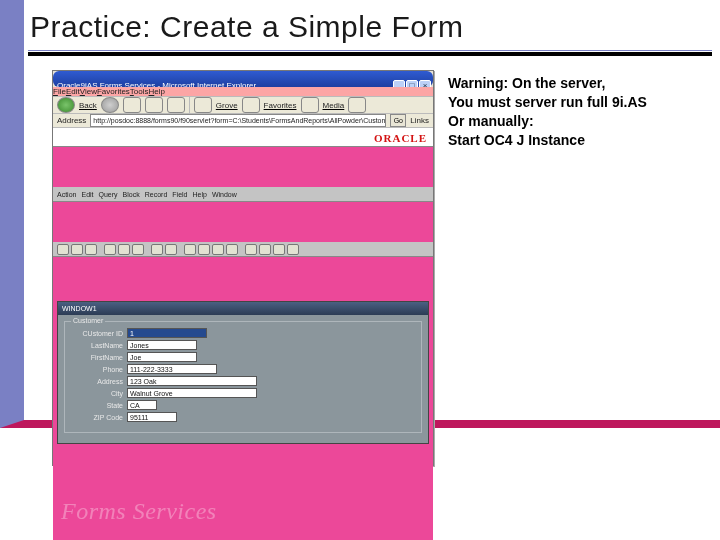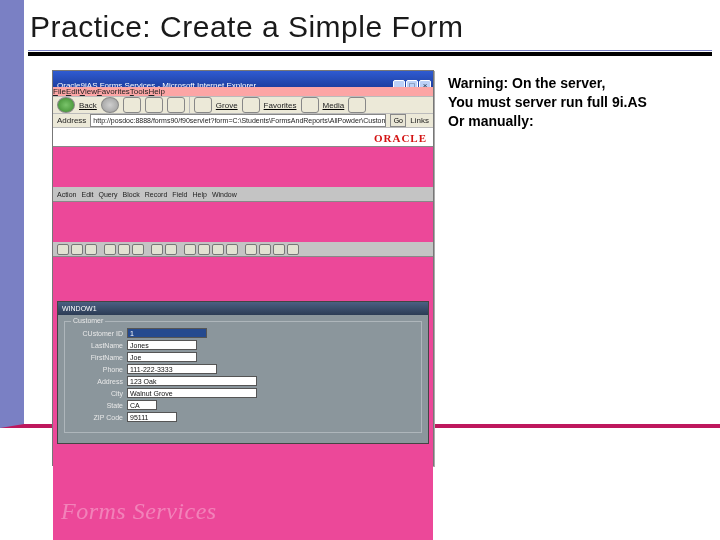--- a/index.html
+++ b/index.html
@@ -10,21 +10,21 @@
     font-family: Arial, Helvetica, sans-serif;
     background: #fff;
     position: relative;
     overflow: hidden;
   }
   .slide {
     width: 720px;
     height: 428px;
     background: #fff;
     border-left: 24px solid #7a80c4;
-    border-bottom: 4px solid #be185d;
+    border-bottom: 8px solid #be185d;
     position: relative;
   }
   .title {
     font-size: 30px;
     color: #1a1a1a;
     padding: 10px 4px 2px 6px;
     letter-spacing: 0.5px;
   }
   .hr-top { height: 1px; background: #7a80c4; margin: 4px 8px 0 4px; }
   .hr-bot { height: 4px; background: #000; margin: 1px 8px 0 4px; }
@@ -55,20 +55,21 @@
   }
   .titlebar {
     height: 16px;
     background: linear-gradient(#2f5bd1, #1d3fa2);
     color: #fff;
     display: flex;
     align-items: center;
     padding: 12px 2px 0 4px;
     font-size: 8px;
     justify-content: space-between;
+    border-radius: 6px;
   }
   .titlebar .btns { display:flex; gap:1px; }
   .titlebar .wbtn {
     width: 12px; height: 11px;
     background: #bcd0f7;
     border: 1px solid #fff;
     border-radius: 2px;
     font-size: 8px; line-height: 9px; text-align: center; color:#123;
   }
   .menubar {
@@ -344,15 +345,16 @@
             <span>Trusted sites</span>
           </div>
         </div>
       </div>
     </div>
 
     <div class="warning">
       <div>Warning: On the server,</div>
       <div>You must server run full 9i.AS</div>
       <div>Or manually:</div>
+      <div>Start OC4 J Instance</div>
     </div>
   </div>
 </div>
 
 </body></html>

